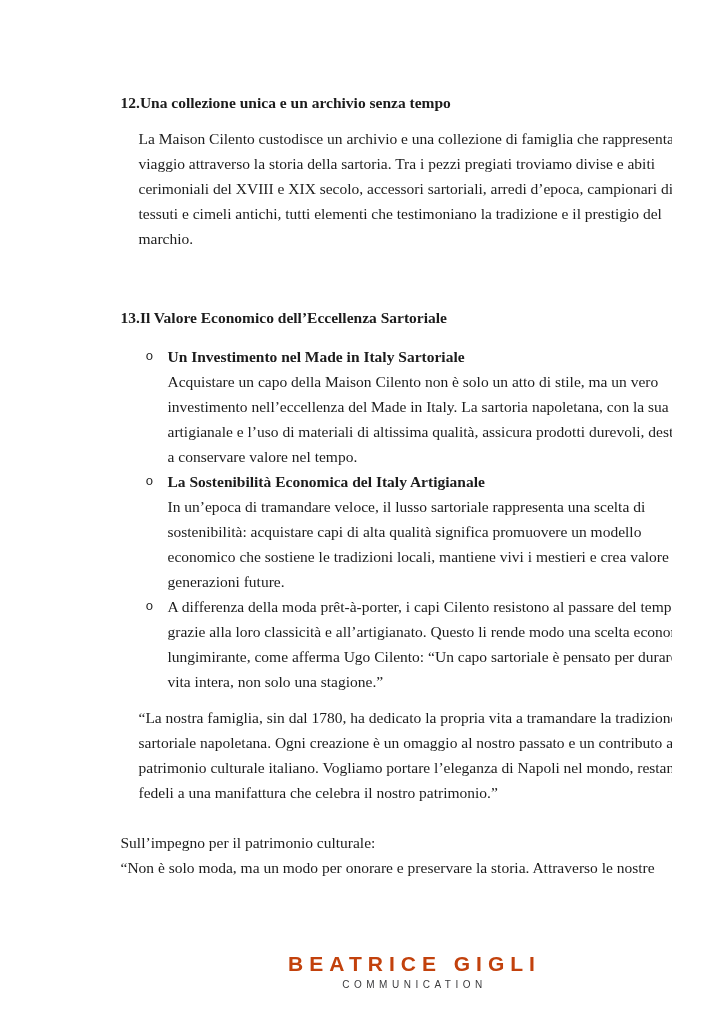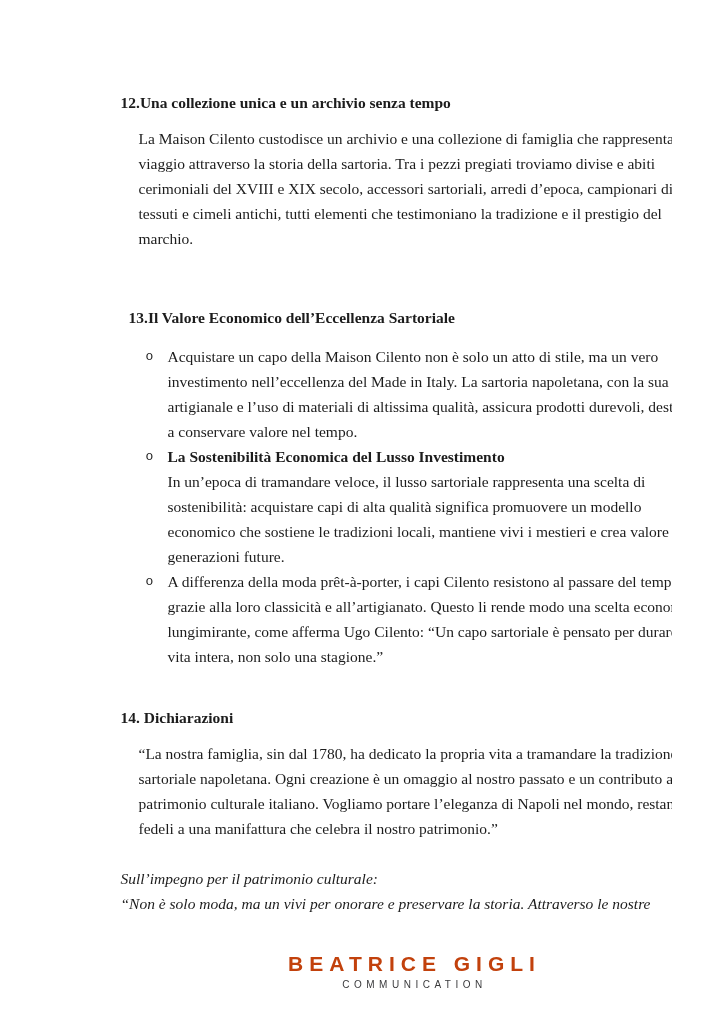--- a/index.html
+++ b/index.html
@@ -21,21 +21,21 @@
     width: 590px;
     font-size: 15.5px;
     line-height: 25px;
   }
   .heading {
     font-weight: bold;
     font-size: 15.5px;
     line-height: 25px;
   }
   .para { margin-top: 11px; margin-left: 18px; }
-  .section-gap { margin-top: 54px; margin-left: 8px; }
+  .section-gap { margin-top: 54px; }
   .mid-gap { margin-top: 36px; }
   .bullet-list { margin-top: 14px; }
   .bullet-item {
     position: relative;
     padding-left: 47px;
   }
   .bullet-marker {
     position: absolute;
     left: 25px;
     top: 0;
@@ -78,45 +78,45 @@
 
     <div class="heading">12.Una collezione unica e un archivio senza tempo</div>
     <div class="para">La Maison Cilento custodisce un archivio e una collezione di famiglia che rappresentano un viaggio attraverso la storia della sartoria. Tra i pezzi pregiati troviamo divise e abiti cerimoniali del XVIII e XIX secolo, accessori sartoriali, arredi d’epoca, campionari di tessuti e cimeli antichi, tutti elementi che testimoniano la tradizione e il prestigio del marchio.</div>
 
     <div class="heading section-gap">13.Il Valore Economico dell’Eccellenza Sartoriale</div>
 
     <div class="bullet-list">
 
       <div class="bullet-item">
         <span class="bullet-marker">o</span>
+        <div class="bullet-title">Un Investimento nel Made in Italy Sartoriale</div>
         <div class="bullet-text">Acquistare un capo della Maison Cilento non è solo un atto di stile, ma un vero investimento nell’eccellenza del Made in Italy. La sartoria napoletana, con la sua cura artigianale e l’uso di materiali di altissima qualità, assicura prodotti durevoli, destinati a conservare valore nel tempo.</div>
       </div>
 
       <div class="bullet-item">
         <span class="bullet-marker">o</span>
-        <div class="bullet-title">La Sostenibilità Economica del Lusso Investimento</div>
+        <div class="bullet-title">La Sostenibilità Economica del Italy Artigianale</div>
         <div class="bullet-text">In un’epoca di tramandare veloce, il lusso sartoriale rappresenta una scelta di sostenibilità: acquistare capi di alta qualità significa promuovere un modello economico che sostiene le tradizioni locali, mantiene vivi i mestieri e crea valore per le generazioni future.</div>
       </div>
 
       <div class="bullet-item">
         <span class="bullet-marker">o</span>
         <div class="bullet-text">A differenza della moda prêt-à-porter, i capi Cilento resistono al passare del tempo grazie alla loro classicità e all’artigianato. Questo li rende modo una scelta economica lungimirante, come afferma Ugo Cilento: “Un capo sartoriale è pensato per durare una vita intera, non solo una stagione.”</div>
       </div>
 
     </div>
 
-    <div class="heading mid-gap">14. Dichiarazioni</div>
 
     <div class="para quote-block">
       <div class="quote-text">“La nostra famiglia, sin dal 1780, ha dedicato la propria vita a tramandare la tradizione sartoriale napoletana. Ogni creazione è un omaggio al nostro passato e un contributo al patrimonio culturale italiano. Vogliamo portare l’eleganza di Napoli nel mondo, restando fedeli a una manifattura che celebra il nostro patrimonio.”</div>
     </div>
 
-    <div class="quote-block" style="margin-top: 25px; font-style: italic;">
+    <div class="quote-block" style="margin-top: 25px;">
       <div class="intro-line">Sull’impegno per il patrimonio culturale:</div>
-      <div class="quote-text">“Non è solo moda, ma un vivi per onorare e preservare la storia. Attraverso le nostre</div>
+      <div class="quote-text">“Non è solo moda, ma un modo per onorare e preservare la storia. Attraverso le nostre</div>
     </div>
 
   </div>
 
   <div class="footer">
     <div class="brand-name">BEATRICE GIGLI</div>
     <div class="brand-sub">COMMUNICATION</div>
   </div>
 </div>
 

